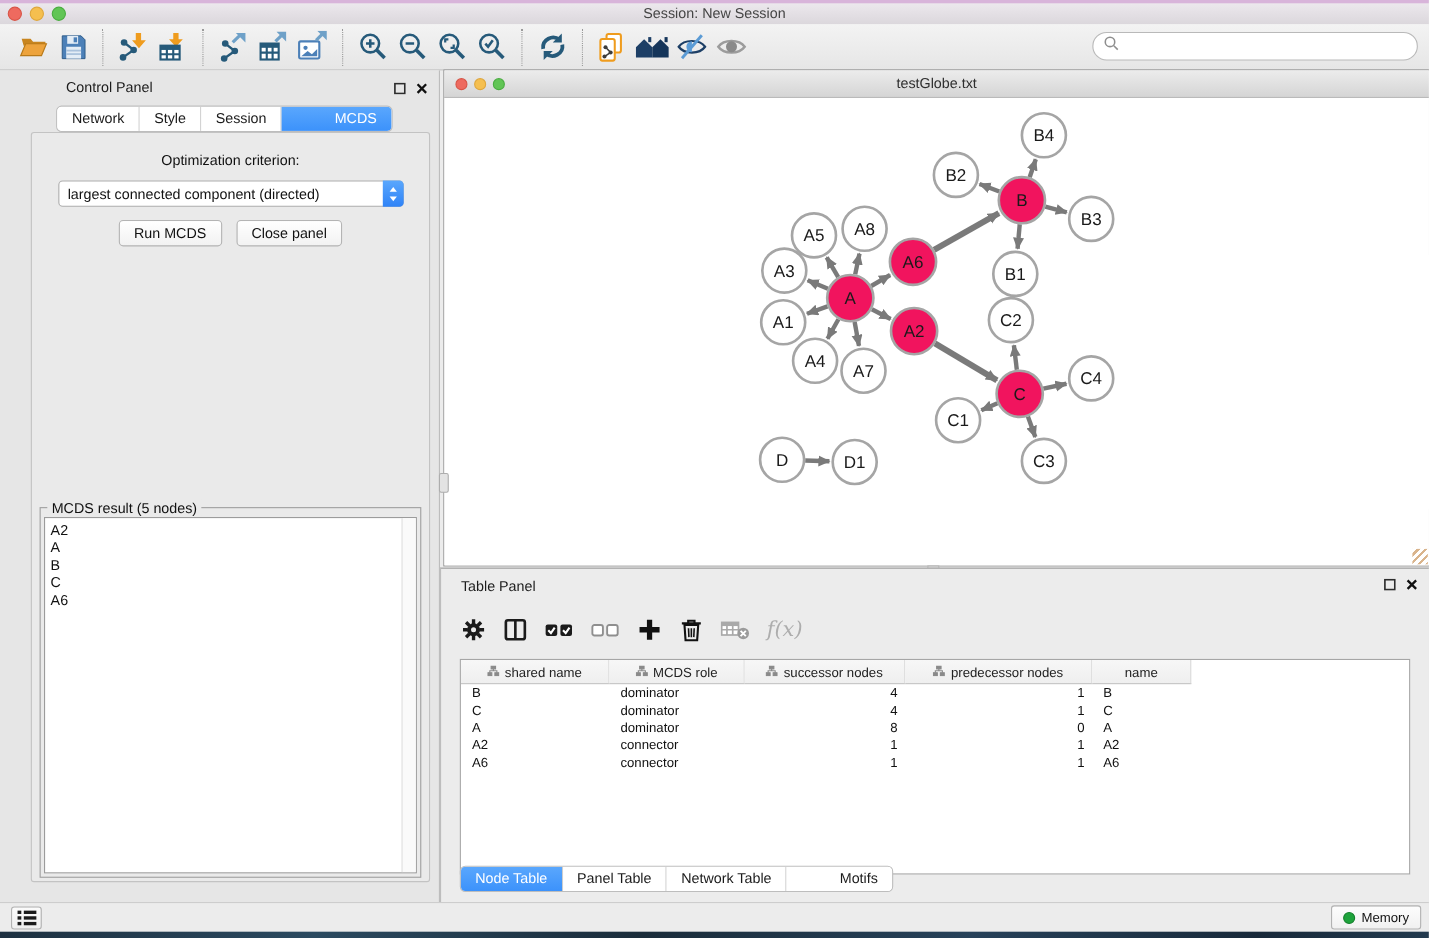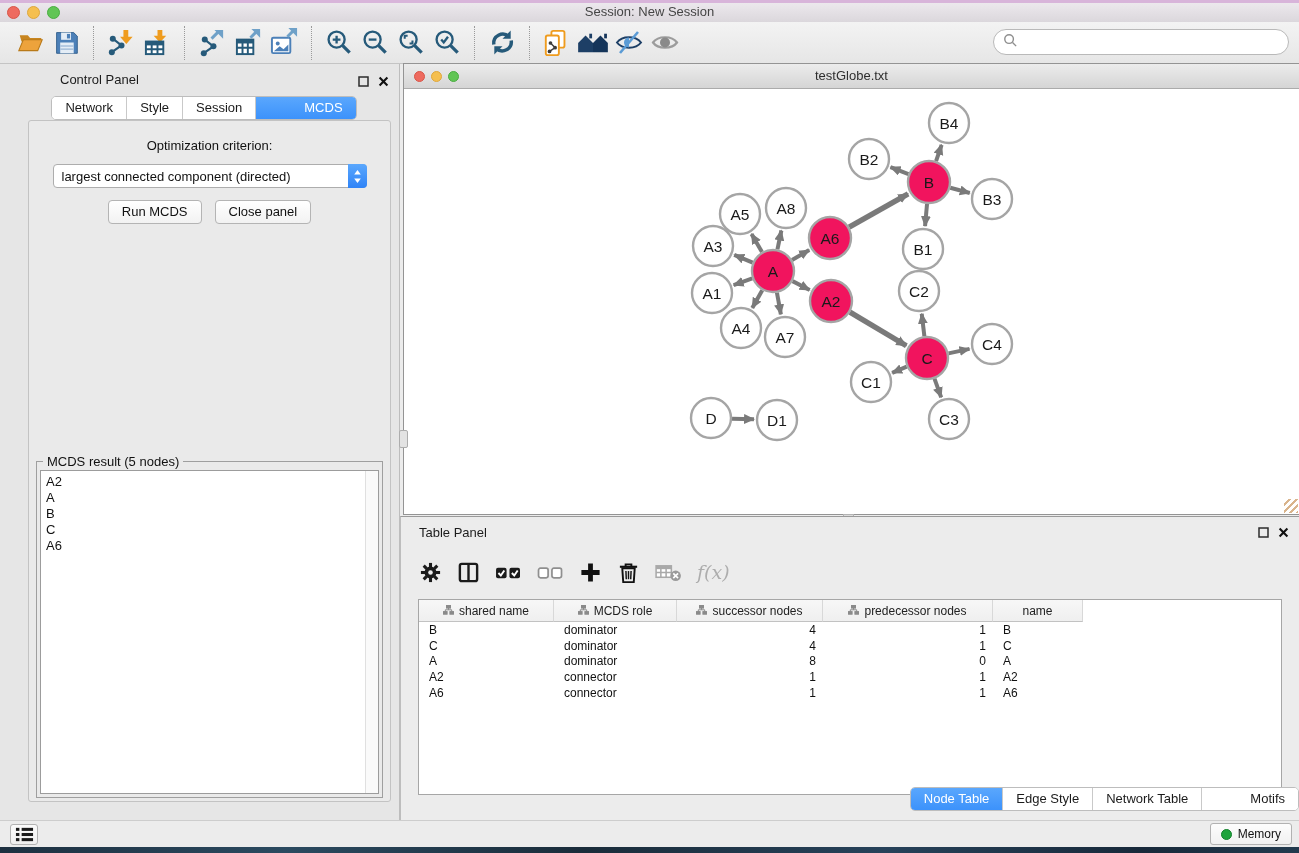--- a/index.html
+++ b/index.html
@@ -84,21 +84,21 @@
   .fx { font-family:"DejaVu Serif", serif; font-style:italic; font-size:19px; color:#adadad; }
   .data-table { position:absolute; left:17px; right:17px; top:82px; height:196px;
     background:#fff; border:1px solid #a6a6a6; overflow:hidden; }
   .thead { display:flex; height:22px; }
   .th { background:linear-gradient(#f7f7f7,#efefef); border-right:1px solid #d8d8d8; border-bottom:1px solid #c2c2c2;
     display:flex; align-items:center; justify-content:center; gap:5px; font-size:12px; color:#222; cursor:default; }
   .tr { display:flex; height:15.7px; align-items:center; }
   .td { font-size:12px; color:#111; overflow:hidden; white-space:nowrap; }
   .td.left { padding-left:10px; text-align:left; }
   .td.right { padding-right:7px; text-align:right; }
-  .bottom-tabs { position:absolute; bottom:9px; left:0; right:0; display:flex; justify-content:flex-end; }
+  .bottom-tabs { position:absolute; bottom:9px; left:0; right:0; display:flex; justify-content:flex-start; }
 
   
   .statusbar { position:absolute; left:0; top:820px; right:0; height:27px;
     background:#ececec; border-top:1px solid #cdcdcd; }
   .list-btn { position:absolute; left:10px; top:3px; width:28px; height:21px;
     background:linear-gradient(#fbfbfb,#efefef); border:1px solid #b2b2b2; border-radius:3px;
     display:flex; align-items:center; justify-content:center; }
   .memory-btn { position:absolute; right:7px; top:2px; height:22px;
     background:linear-gradient(#fdfdfd,#f1f1f1); border:1px solid #b2b2b2; border-radius:3px;
     display:flex; align-items:center; gap:6px; padding:0 10px; font-size:12px; color:#111; }
@@ -562,21 +562,21 @@
           <div class="td left" style="width: 135px;">A6</div>
           <div class="td left" style="width: 123px;">connector</div>
           <div class="td right" style="width: 146px;">1</div>
           <div class="td right" style="width: 170px;">1</div>
           <div class="td left" style="width: 90px;">A6</div>
         </div>
       </div>
     <div class="bottom-tabs">
         <div class="seg" id="table-tabs">
           <div class="tab active">Node Table</div>
-          <div class="tab">Edge Style</div>
+          <div class="tab">Panel Table</div>
           <div class="tab">Network Table</div>
           <div class="tab">Motifs</div>
         </div>
       </div>
   </div>
 
   <div class="statusbar">
     <div class="list-btn">
       <svg width="21" height="19" viewBox="0 0 22 20">
           <g fill="#1b1b1b">

